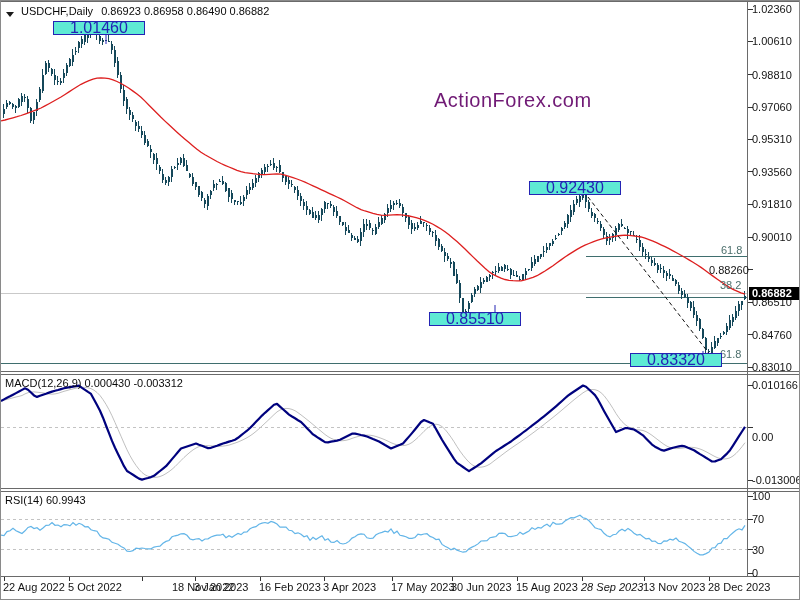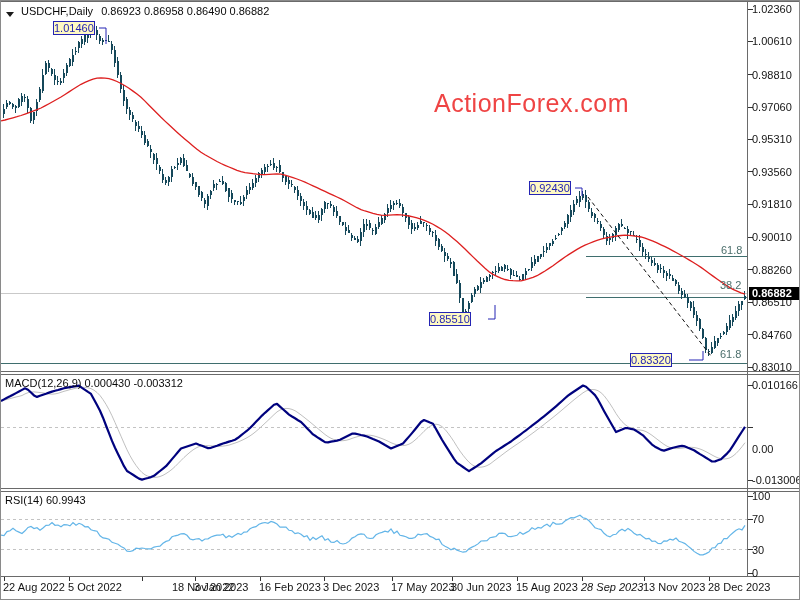--- a/index.html
+++ b/index.html
@@ -6,26 +6,26 @@
   .chart-window{
     position:relative;width:800px;height:600px;background:#ffffff;
     border:1px solid #8a8a8a;box-sizing:border-box;overflow:hidden;
     font-family:"Liberation Sans",sans-serif;
   }
   .hdr{position:absolute;left:5px;top:4px;display:flex;align-items:flex-end;
     font-size:11px;color:#0a0a0a;z-index:5;white-space:nowrap;}
   .tri{width:0;height:0;border-left:4px solid transparent;border-right:4px solid transparent;
     border-top:5px solid #1a1a1a;margin-right:7px;}
   .hdr-gap{display:inline-block;width:8px;}
-  .wm{position:absolute;left:433px;top:88px;font-size:25px;color:#ef4444;z-index:1;letter-spacing:0.5px;}
+  .wm{position:absolute;left:433px;top:88px;font-size:20px;color:#701a75;z-index:1;letter-spacing:0.5px;}
   .axis-label{position:absolute;left:751px;transform:translateY(-50%);font-size:11px;color:#141414;
     white-space:nowrap;z-index:3;}
   .date-label{position:absolute;top:580px;font-size:11px;color:#141414;white-space:nowrap;z-index:3;}
-  .callout{position:absolute;border:1px solid #2424b4;color:#2424b4;background:#fef9c3;
-    font-size:11px;line-height:12px;padding:0 0;z-index:4;white-space:nowrap;}
+  .callout{position:absolute;border:1px solid #2424b4;color:#2424b4;background:#5eead4;
+    font-size:16px;line-height:12px;padding:0 16px;z-index:4;white-space:nowrap;}
   .fib{position:absolute;font-size:11px;color:#4c6f6c;z-index:2;white-space:nowrap;text-align:right;}
   .pane-label{position:absolute;left:4px;font-size:11px;color:#0a0a0a;z-index:4;white-space:nowrap;}
   .cur{position:absolute;left:748px;width:52px;top:286px;height:13px;background:#000;color:#fff;
     font-size:11px;font-weight:700;line-height:13px;padding-left:3px;z-index:6;box-sizing:border-box;}
   svg.cv{position:absolute;left:0;top:0;z-index:2;}
 </style>
 </head>
 <body>
 
 <div class="chart-window">
@@ -119,36 +119,36 @@
 
   <div class="cur">0.86882</div>
 <div class="axis-label" style="left: 751px; top: 8px;">1.02360</div>
     <div class="axis-label" style="left: 751px; top: 40.3773px;">1.00610</div>
     <div class="axis-label" style="left: 751px; top: 73.6796px;">0.98810</div>
     <div class="axis-label" style="left: 751px; top: 106.057px;">0.97060</div>
     <div class="axis-label" style="left: 751px; top: 138.434px;">0.95310</div>
     <div class="axis-label" style="left: 751px; top: 170.811px;">0.93560</div>
     <div class="axis-label" style="left: 751px; top: 203.189px;">0.91810</div>
     <div class="axis-label" style="left: 751px; top: 236.491px;">0.90010</div>
-    <div class="axis-label" style="left: 751px; top: 268.868px; text-align: right;">0.88260</div>
+    <div class="axis-label" style="left: 708px; top: 268.868px; text-align: right;">0.88260</div>
     <div class="axis-label" style="left: 751px; top: 301.245px;">0.86510</div>
     <div class="axis-label" style="left: 751px; top: 333.623px;">0.84760</div>
     <div class="axis-label" style="left: 751px; top: 366px;">0.83010</div>
     <div class="axis-label" style="left: 751px; top: 384px;">0.010166</div>
-    <div class="axis-label" style="left: 751px; top: 448px;">0.00</div>
+    <div class="axis-label" style="left: 751px; top: 436px;">0.00</div>
     <div class="axis-label" style="left: 751px; top: 479px;">-0.013006</div>
     <div class="axis-label" style="left: 751px; top: 495px;">100</div>
     <div class="axis-label" style="left: 751px; top: 518.1px;">70</div>
     <div class="axis-label" style="left: 751px; top: 548.9px;">30</div>
     <div class="axis-label" style="left: 751px; top: 572px;">0</div>
     <div class="date-label" style="left: 2px; top: 580px; transform: none;">22 Aug 2022</div>
     <div class="date-label" style="left: 67px; top: 580px; transform: none;">5 Oct 2022</div>
     <div class="date-label" style="left: 140px; top: 580px; transform: none; margin-left: 31px;">18 Nov 2022</div>
     <div class="date-label" style="left: 193px; top: 580px; transform: none;">3 Jan 2023</div>
     <div class="date-label" style="left: 258px; top: 580px; transform: none;">16 Feb 2023</div>
-    <div class="date-label" style="left: 322px; top: 580px; transform: none;">3 Dec 2023</div>
+    <div class="date-label" style="left: 322px; top: 580px; transform: none;">3 Apr 2023</div>
     <div class="date-label" style="left: 390px; top: 580px; transform: none;">17 May 2023</div>
     <div class="date-label" style="left: 450px; top: 580px; transform: none;">30 Jun 2023</div>
     <div class="date-label" style="left: 515px; top: 580px; transform: none;">15 Aug 2023</div>
     <div class="date-label" style="left: 580px; top: 580px; transform: none; font-style: italic;">28 Sep 2023</div>
     <div class="date-label" style="left: 642px; top: 580px; transform: none;">13 Nov 2023</div>
     <div class="date-label" style="left: 707px; top: 580px; transform: none;">28 Dec 2023</div>
   </div>
 
 </body></html>

